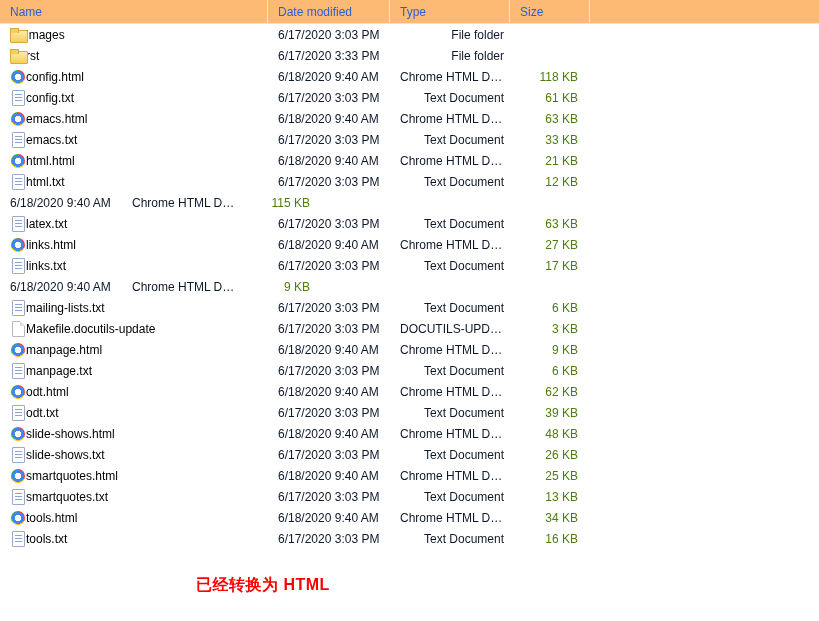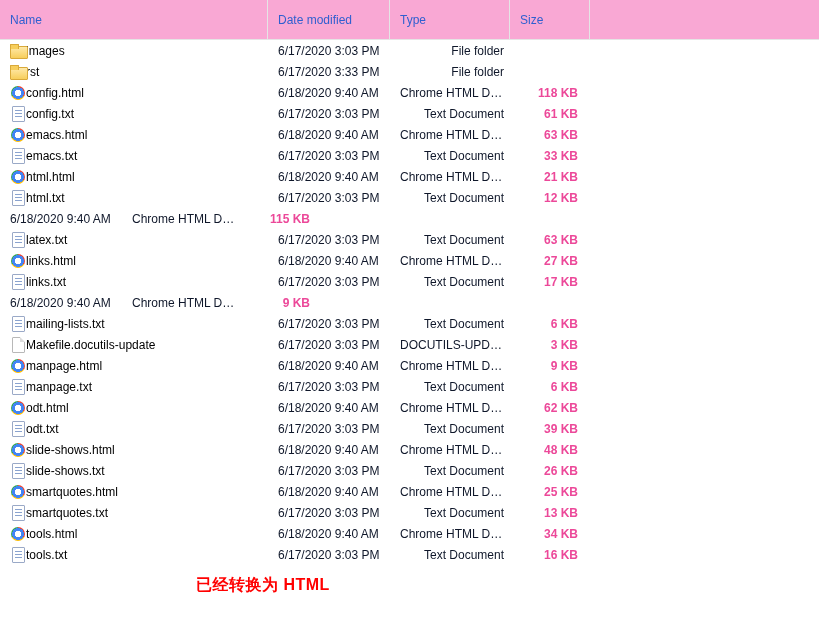--- a/index.html
+++ b/index.html
@@ -11,23 +11,23 @@
     height: 621px;
     overflow: hidden;
     position: relative;
   }
   .file-list {
     width: 100%;
   }
   .header-row {
     display: flex;
     align-items: center;
-    height: 40px;
+    height: 24px;
     border-bottom: 1px solid #e5e5e5;
-    background: #f9a8d4;
+    background: #fdba74;
     color: #1a5fb4;
     user-select: none;
   }
   .header-cell {
     padding: 0 6px 0 10px;
     display: flex;
     align-items: center;
     height: 100%;
     border-right: 1px solid #e5e5e5;
     color: #2f5fd0;
@@ -47,21 +47,21 @@
   }
   .cell {
     padding: 0 6px 0 10px;
     color: #000;
     white-space: nowrap;
     overflow: hidden;
     text-overflow: ellipsis;
     font-size: 12px;
   }
   .cell.col-date, .cell.col-type { color: #0f172a; }
-  .cell.col-size { color: #ec4899; padding-right: 12px; font-weight: bold; }
+  .cell.col-size { color: #4d7c0f; padding-right: 12px; }
 
   .name-wrap {
     display: flex;
     align-items: center;
     gap: 0;
   }
   .icon {
     width: 16px;
     height: 16px;
     flex-shrink: 0;

